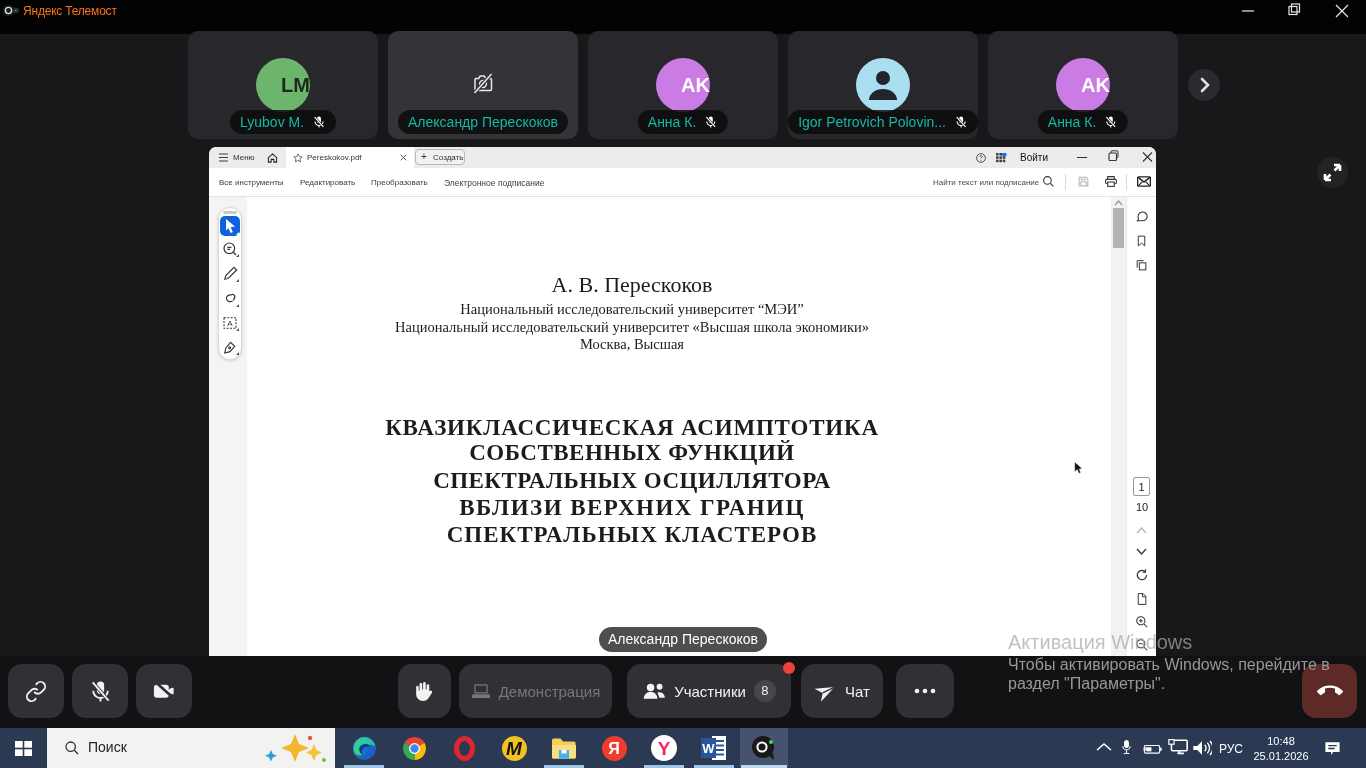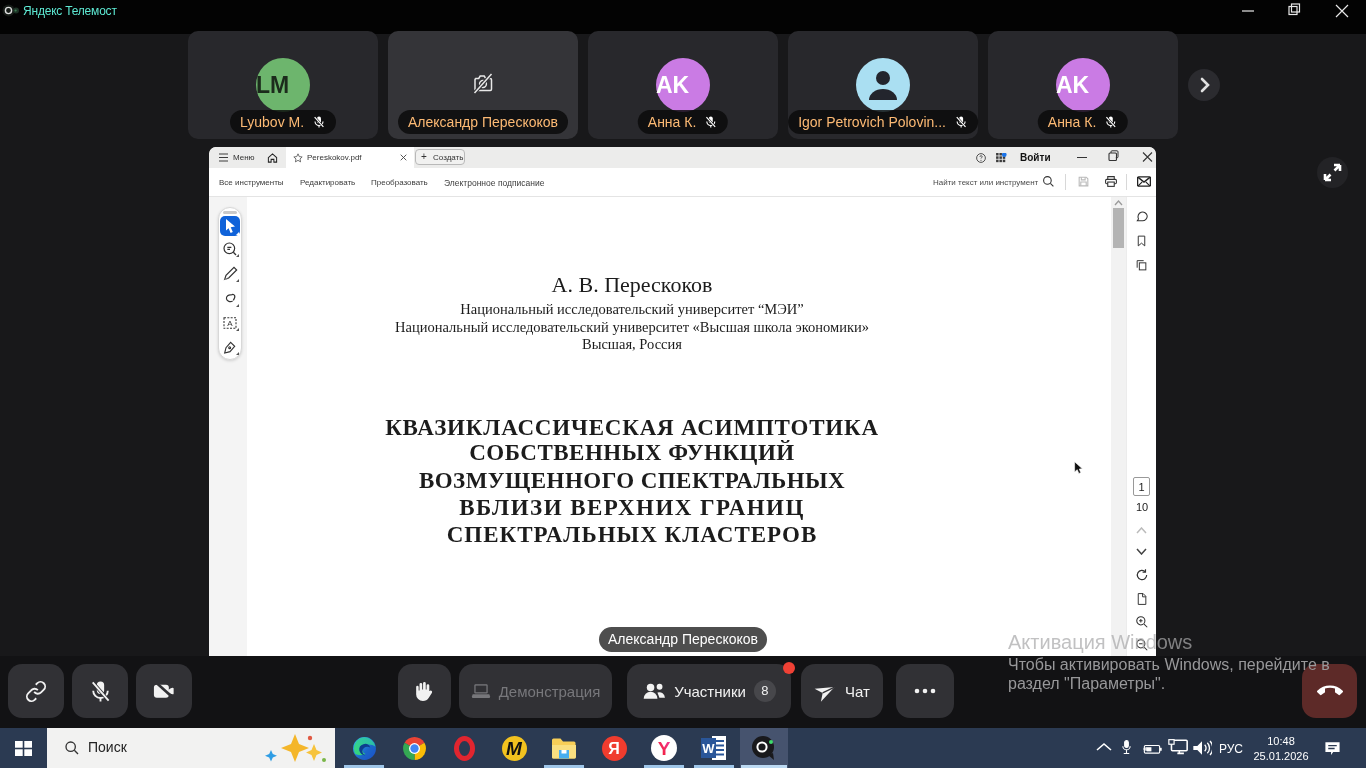--- a/index.html
+++ b/index.html
@@ -1,24 +1,24 @@
 <!DOCTYPE html>
 <html><head><meta charset="utf-8"><style>
 *{margin:0;padding:0;box-sizing:border-box}
 html,body{width:1366px;height:768px;overflow:hidden;background:#19191b;font-family:"Liberation Sans",sans-serif}
 .abs{position:absolute}
 #screen{position:relative;width:1366px;height:768px;background:#18181a}
 
-#tbar{position:absolute;left:0;top:0;width:1366px;height:34px;background:#030303;color:#5eead4}
+#tbar{position:absolute;left:0;top:0;width:1366px;height:34px;background:#030303;color:#f97316}
 #tbar .ttl{position:absolute;left:23px;top:4px;font-size:12px;letter-spacing:-0.2px}
 
 .tile{position:absolute;top:31px;width:190px;height:108px;background:#28282c;border-radius:10px}
 .tile.lit{background:#343438}
-.avatar{position:absolute;left:68px;top:27px;width:54px;height:54px;border-radius:50%;text-align:left;font-weight:bold;font-size:23px;line-height:54px}
-.pill{position:absolute;bottom:5px;left:50%;transform:translateX(-50%);height:24px;background:rgba(10,10,10,.82);border-radius:12px;color:#fdba74;font-size:14px;line-height:24px;padding:0 10px;white-space:nowrap;display:flex;align-items:center;gap:4px}
+.avatar{position:absolute;left:68px;top:27px;width:54px;height:54px;border-radius:50%;text-align:right;font-weight:bold;font-size:20px;line-height:54px}
+.pill{position:absolute;bottom:5px;left:50%;transform:translateX(-50%);height:24px;background:rgba(10,10,10,.82);border-radius:12px;color:#14b8a6;font-size:14px;line-height:24px;padding:0 10px;white-space:nowrap;display:flex;align-items:center;gap:4px}
 #nextbtn{position:absolute;left:1188px;top:69px;width:32px;height:32px;border-radius:50%;background:#2b2b2f}
 
 #pdf{position:absolute;left:209px;top:147px;width:947px;height:557px;background:#fff;border-radius:7px;overflow:hidden}
 #ptab{position:absolute;left:0;top:0;width:947px;height:21px;background:#ececeb;border-radius:7px 7px 0 0;font-size:11px;color:#333}
 #ptab .tab{position:absolute;left:77px;top:0;width:128px;height:21px;background:#fff}
 #pmenu{position:absolute;left:0;top:21px;width:947px;height:29px;background:#fff;border-bottom:1px solid #e4e4e4;font-size:11px;color:#3c3c3c}
 #pbody{position:absolute;left:0;top:50px;width:947px;height:459px;background:#fff}
 #lrail{position:absolute;left:0;top:0;width:38px;height:459px;background:#f4f4f4}
 #palette{position:absolute;left:9px;top:10px;width:24px;height:153px;background:#fff;border:1px solid #d8d8d8;border-radius:12px;box-shadow:0 1px 3px rgba(0,0,0,.15)}
 #vsb{position:absolute;left:902px;top:0;width:15px;height:459px;background:#f2f2f2}
@@ -147,34 +147,34 @@
             <rect x="4" y="0" width="3" height="3"></rect>
             <rect x="0" y="4" width="3" height="3"></rect>
             <rect x="4" y="4" width="3" height="3"></rect>
             <rect x="8" y="4" width="3" height="3"></rect>
             <rect x="0" y="8" width="3" height="3"></rect>
             <rect x="4" y="8" width="3" height="3"></rect>
             <rect x="8" y="8" width="3" height="3"></rect>
           </g>
           <circle cx="9.8" cy="2" r="2.8" fill="#1a73e8"></circle>
         </svg>
-    <span class="abs" style="left:811px;top:5px;font-weight:bold;font-size:10px;color:#111">Войти</span>
+    <span class="abs" style="left:811px;top:5px;font-weight:normal;font-size:10px;color:#111">Войти</span>
     <svg class="abs" style="left:862px;top:0" width="85" height="21" viewBox="0 0 85 21" fill="none" stroke="#333" stroke-width="1.1">
       <path d="M6 10.5 h10"></path>
       <rect x="38" y="6" width="7.5" height="7.5" rx="1"></rect>
           <path d="M40 6 v-1.2 a1 1 0 0 1 1-1 h5 a1 1 0 0 1 1 1 v5 a1 1 0 0 1 -1 1 h-1.2" stroke-width="1"></path>
       <path d="M72 5.5 l9 9 M81 5.5 l-9 9"></path>
     </svg>
   </div>
   <div id="pmenu">
     <span class="abs" style="left:10px;top:10px;font-size:8px">Все инструменты</span>
     <span class="abs" style="left:91px;top:10px;font-size:8px">Редактировать</span>
     <span class="abs" style="left:162px;top:10px;font-size:8px">Преобразовать</span>
     <span class="abs" style="left:235px;top:10px;font-size:8.5px">Электронное подписание</span>
-    <span class="abs" style="left:724px;top:10px;color:#4a4a4a;font-size:8px">Найти текст или инструмент</span>
+    <span class="abs" style="left:724px;top:10px;color:#4a4a4a;font-size:8px">Найти текст или подписание</span>
     <svg class="abs" style="left:833px;top:7px" width="13" height="13" viewBox="0 0 24 24" fill="none" stroke="#333" stroke-width="2">
           <circle cx="10" cy="10" r="7"></circle>
           <path d="M15.5 15.5 L21 21"></path>
         </svg>
     <div class="abs" style="left:856px;top:6px;width:1px;height:16px;background:#d8d8d8"></div>
     <svg class="abs" style="left:868px;top:7px" width="13" height="13" viewBox="0 0 24 24" fill="none" stroke="#b9b9b9" stroke-width="2">
           <path d="M4 4 h13 l3 3 v13 h-16 z"></path>
           <path d="M8 4 v5 h7 v-5 M7 20 v-7 h10 v7"></path>
         </svg>
     <svg class="abs" style="left:895px;top:7px" width="14" height="13" viewBox="0 0 24 24" fill="none" stroke="#333" stroke-width="2">
@@ -222,24 +222,24 @@
         <div class="abs" style="left:17px;top:71px;width:0;height:0;border-left:3px solid transparent;border-bottom:3px solid #555"></div>
         <div class="abs" style="left:17px;top:96px;width:0;height:0;border-left:3px solid transparent;border-bottom:3px solid #555"></div>
         <div class="abs" style="left:17px;top:120px;width:0;height:0;border-left:3px solid transparent;border-bottom:3px solid #555"></div>
         <div class="abs" style="left:17px;top:144px;width:0;height:0;border-left:3px solid transparent;border-bottom:3px solid #555"></div>
       </div>
     </div>
 
     <div class="serif" style="top:76px;font-size:22px">А. В. Перескоков</div>
     <div class="serif" style="top:123px;font-size:14.5px">Национальный исследовательский университет «Высшая школа экономики»</div>
     <div class="serif" style="top:105px;font-size:14.5px">Национальный исследовательский университет “МЭИ”</div>
-    <div class="serif" style="top:140px;font-size:14.5px">Высшая, Россия</div>
+    <div class="serif" style="top:140px;font-size:14.5px">Москва, Высшая</div>
     <div class="serif" style="top:218px;font-size:23px;font-weight:bold;letter-spacing:.8px">КВАЗИКЛАССИЧЕСКАЯ АСИМПТОТИКА</div>
     <div class="serif" style="top:243px;font-size:23px;font-weight:bold;letter-spacing:.5px">СОБСТВЕННЫХ ФУНКЦИЙ</div>
-    <div class="serif" style="top:271px;font-size:23px;font-weight:bold;letter-spacing:.45px">ВОЗМУЩЕННОГО СПЕКТРАЛЬНЫХ</div>
+    <div class="serif" style="top:271px;font-size:23px;font-weight:bold;letter-spacing:.45px">СПЕКТРАЛЬНЫХ ОСЦИЛЛЯТОРА</div>
     <div class="serif" style="top:298px;font-size:23px;font-weight:bold;letter-spacing:1.45px">ВБЛИЗИ ВЕРХНИХ ГРАНИЦ</div>
     <div class="serif" style="top:325px;font-size:23px;font-weight:bold;letter-spacing:1.0px">СПЕКТРАЛЬНЫХ КЛАСТЕРОВ</div>
 
     <div id="vsb">
       <svg class="abs" style="left:3px;top:3px" width="9" height="6" viewBox="0 0 9 6">
             <path d="M1 5 L4.5 1 L8 5" fill="none" stroke="#9a9a9a" stroke-width="1.3"></path>
           </svg>
       <div class="abs" style="left:2px;top:11px;width:11px;height:40px;background:#b4b4b4"></div>
     </div>
 

